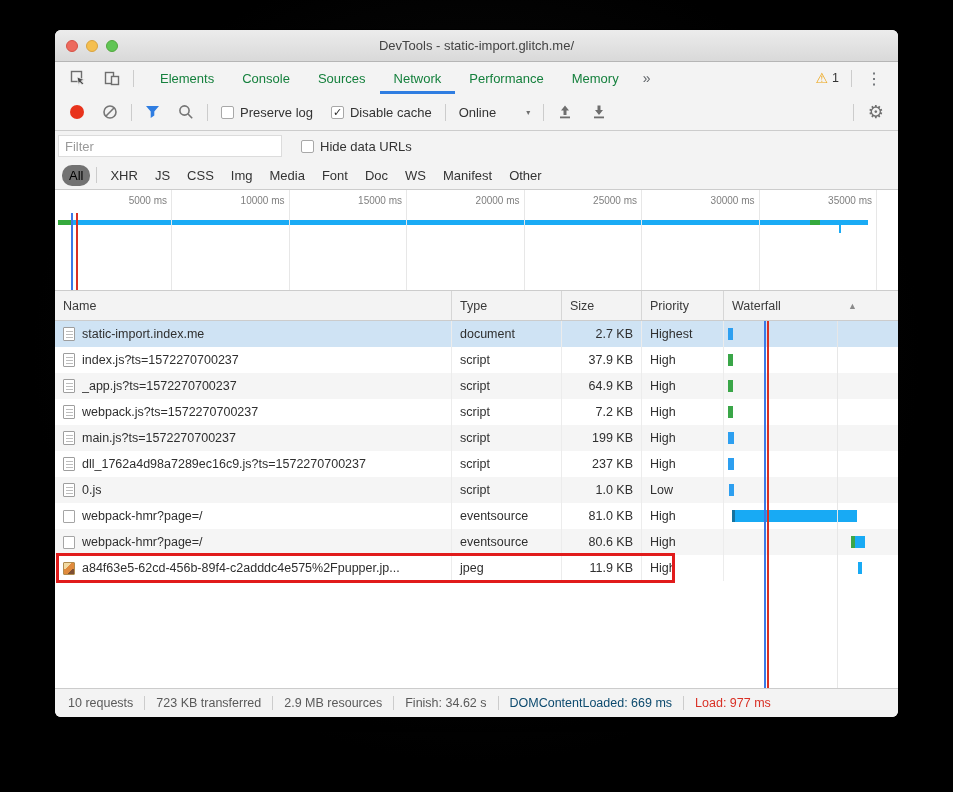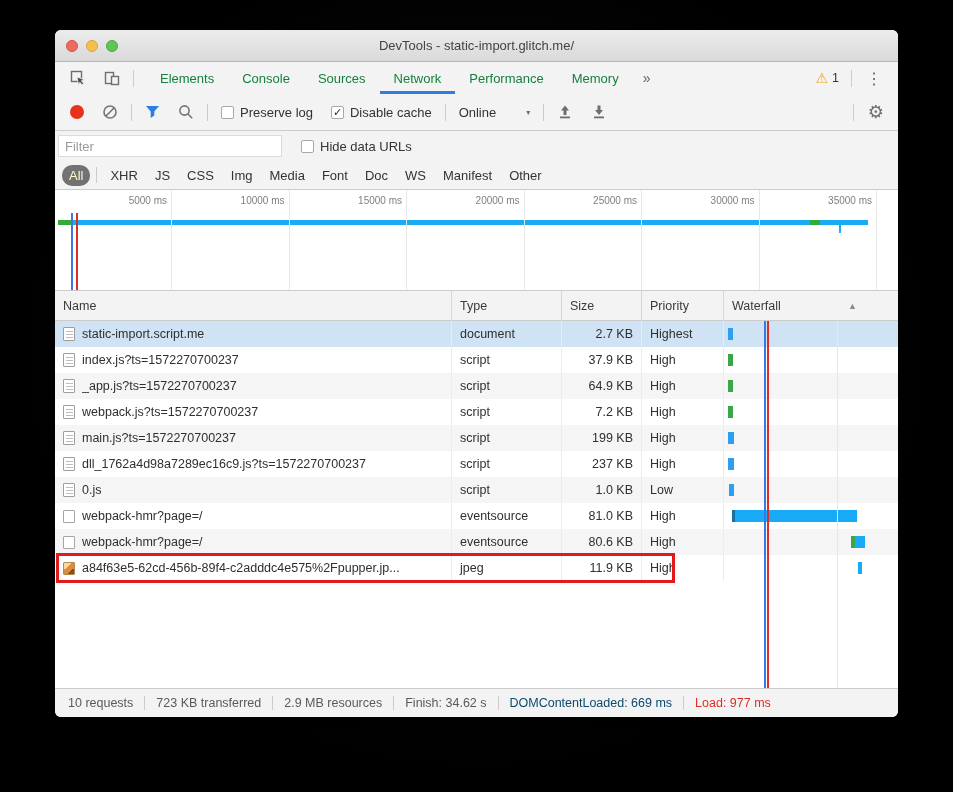--- a/index.html
+++ b/index.html
@@ -51,21 +51,21 @@
   .filterrow { height:30px; flex:0 0 30px; background:#f3f3f3; display:flex; align-items:center; padding:0 3px; }
   .filter-input { width:224px; height:22px; border:1px solid #dcdcdc; background:#fff; font-size:13px;
     padding:0 6px; color:#333; outline:none; font-family:"Liberation Sans",sans-serif; }
   .filter-input::placeholder { color:#9a9a9a; }
   .hide-urls { margin-left:10px; }
 
   
   .pillsrow { height:29px; flex:0 0 29px; background:#f3f3f3; border-bottom:1px solid #ccc;
     display:flex; align-items:center; padding:0 7px; font-size:13px; color:#333; }
   .pill { padding:3px 8px; border-radius:10px; margin-right:1px; white-space:nowrap; }
-  .pill.active { background:#727272; color:#fef9c3; padding:3px 7px; }
+  .pill.active { background:#727272; color:#000000; padding:3px 7px; }
   .pillsep { width:1px; height:16px; background:#ccc; margin:0 5px; }
 
   
   .overview { height:101px; flex:0 0 101px; position:relative; background:#fff; border-bottom:1px solid #ccc; }
   .ov-grid { position:absolute; top:0; bottom:0; width:1px; background:#e7e7e7; }
   .ov-label { position:absolute; top:5px; font-size:10px; color:#7f7f7f; white-space:nowrap; }
   .ov-bar { position:absolute; top:30px; height:5px; background:#1aabf5; }
   .ov-green { position:absolute; top:30px; height:5px; background:#35a93c; }
   .ov-tick { position:absolute; top:35px; width:2px; height:8px; background:#1aabf5; }
   .ov-vline { position:absolute; top:23px; bottom:0; width:2px; }
@@ -292,21 +292,21 @@
         <span>Waterfall</span>
         <span class="sort-arrow">▲</span>
       </div>
     </div>
 
     <div class="tbody" id="tbody">
 
     <div class="rowline selected">
           <div class="bcell c-name">
             <div class="ric icon-document"></div>
-            <span class="name-text">static-import.script.me</span>
+            <span class="name-text">static-import.index.me</span>
           </div>
           <div class="bcell c-type">
             <span>document</span>
           </div>
           <div class="bcell c-size">
             <span>2.7 KB</span>
           </div>
           <div class="bcell c-priority">
             <span>Highest</span>
           </div>

